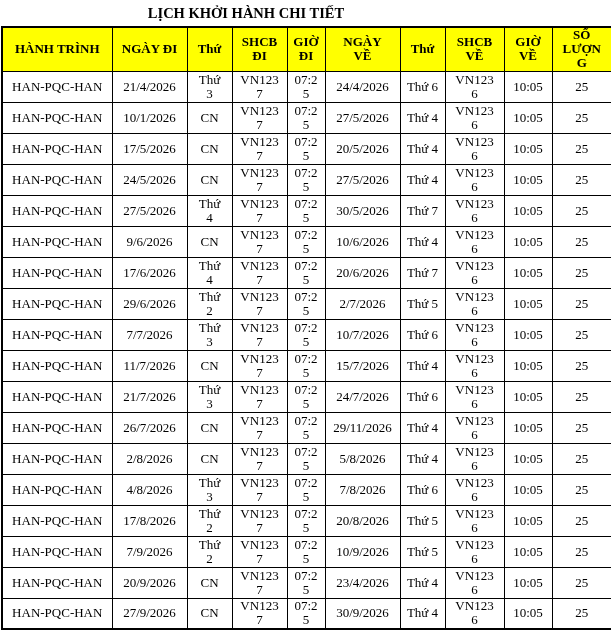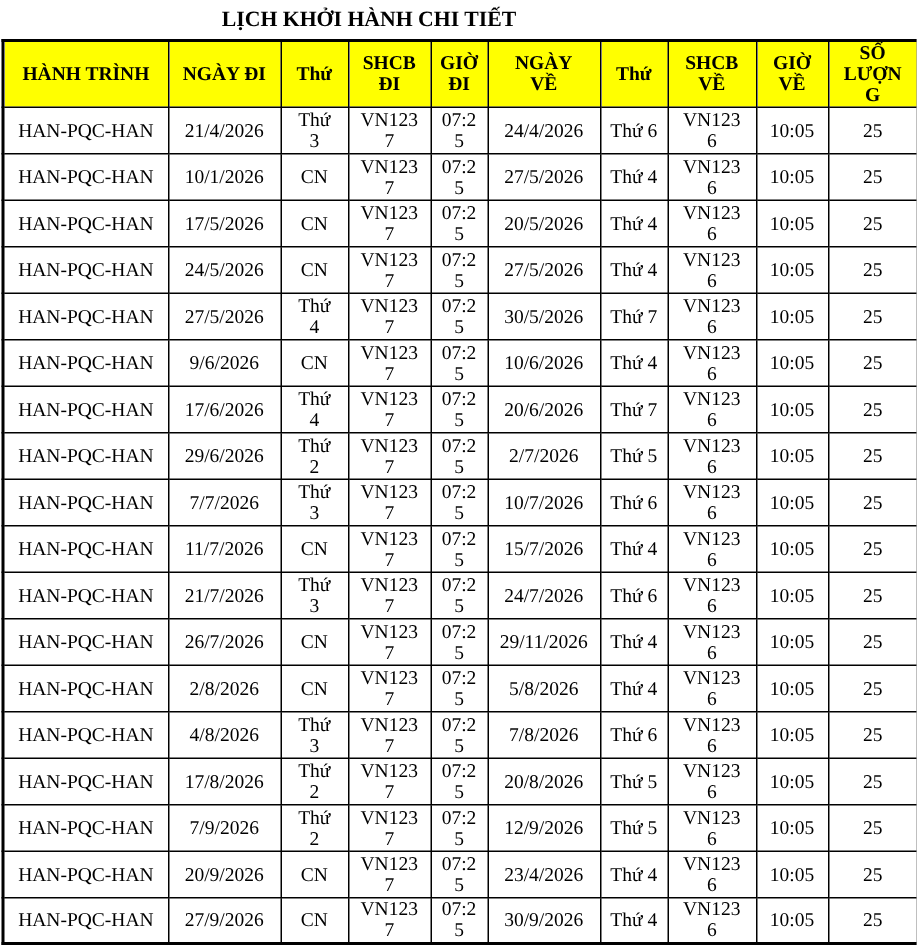--- a/index.html
+++ b/index.html
@@ -335,21 +335,21 @@
         </tr>
         <tr>
           <td>HAN-PQC-HAN</td>
           <td>7/9/2026</td>
           <td>Thứ
 2</td>
           <td>VN123
 7</td>
           <td>07:2
 5</td>
-          <td>12/9/2026</td>
+          <td>10/9/2026</td>
           <td>Thứ 5</td>
           <td>VN123
 6</td>
           <td>10:05</td>
           <td>25</td>
         </tr>
         <tr>
           <td>HAN-PQC-HAN</td>
           <td>20/9/2026</td>
           <td>CN</td>

